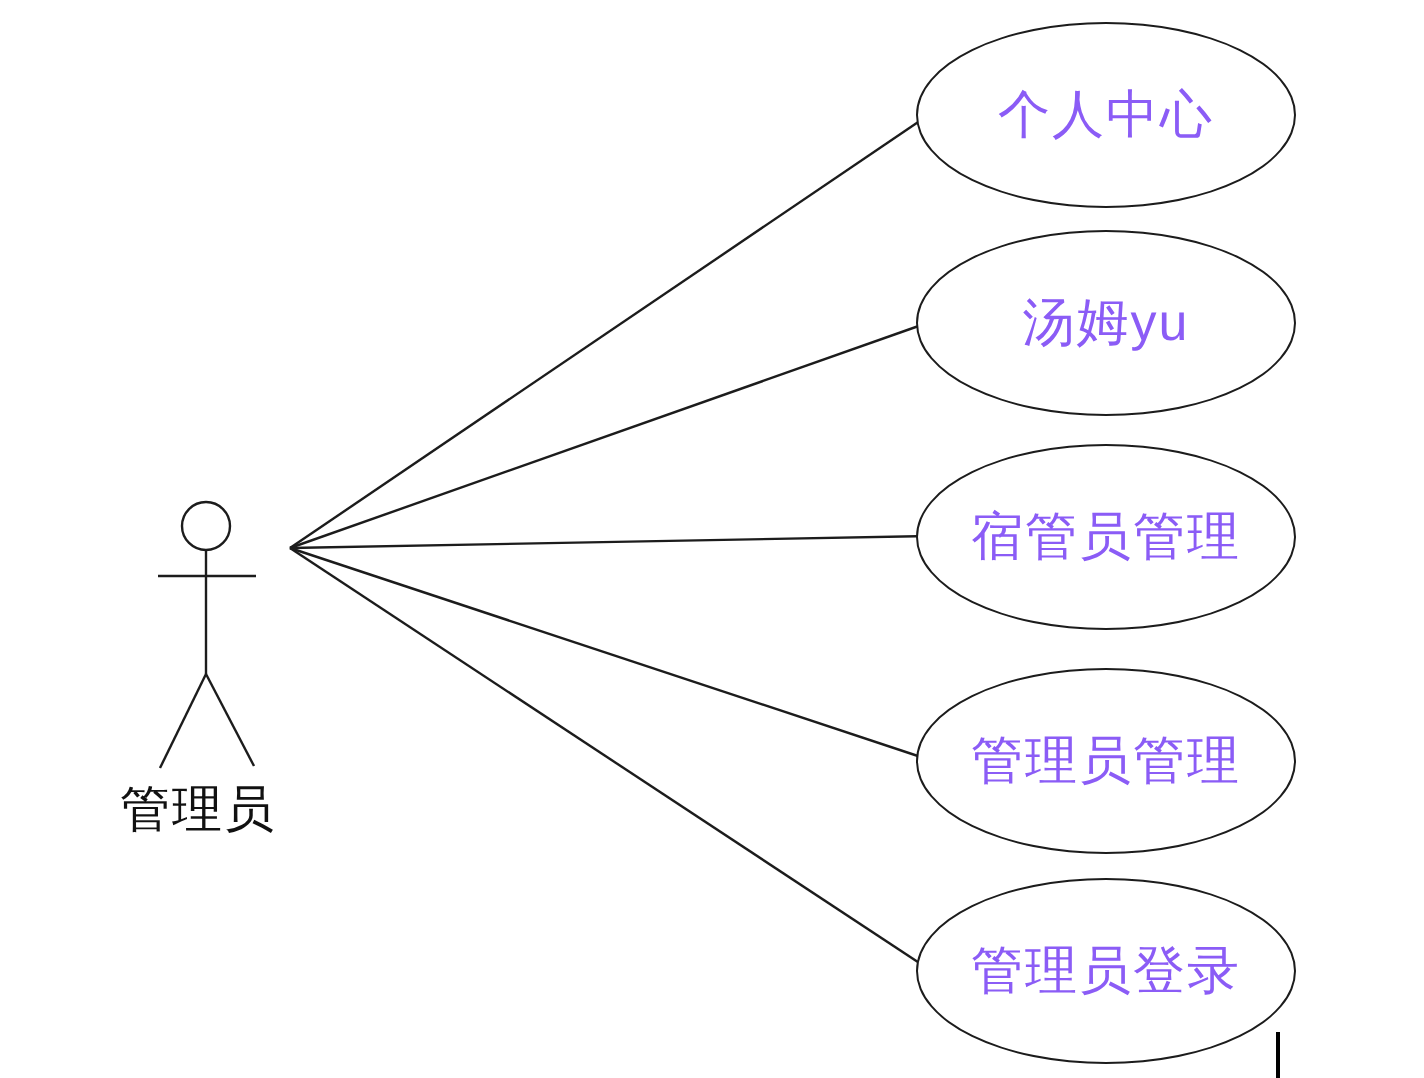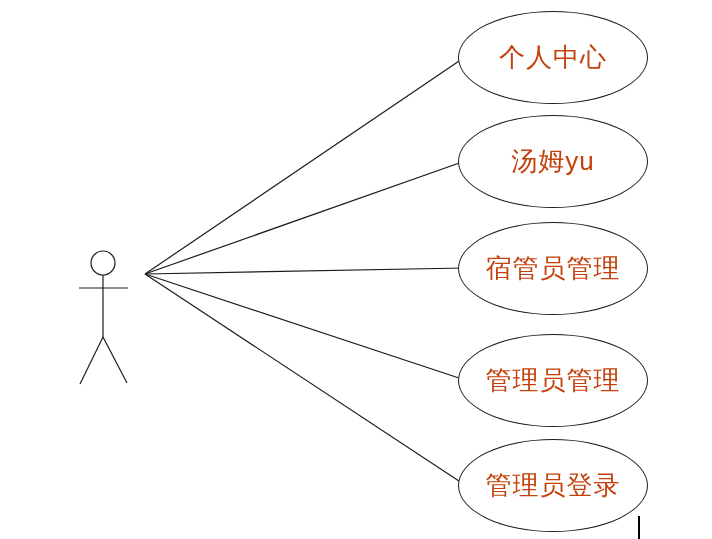--- a/index.html
+++ b/index.html
@@ -30,21 +30,21 @@
     border: 1.5px solid #1c1c1c;
     border-radius: 50%;
     background: #ffffff;
     display: flex;
     align-items: center;
     justify-content: center;
     box-sizing: border-box;
   }
   .usecase span {
     font-size: 26px;
-    color: #c2410c;
+    color: #8b5cf6;
     letter-spacing: 1px;
     white-space: nowrap;
   }
   .uc-1 { top: 11px; }
   .uc-2 { top: 115px; }
   .uc-3 { top: 222px; justify-content: center; }
   .uc-4 { top: 334px; }
   .uc-5 { top: 439px; }
   .actor-label {
     position: absolute;
@@ -104,16 +104,17 @@
   <div class="usecase uc-3">
     <span>宿管员管理</span>
   </div>
   <div class="usecase uc-5">
     <span>管理员登录</span>
   </div>
   <div class="usecase uc-4">
     <span>管理员管理</span>
   </div>
 
+  <div class="actor-label">管理员</div>
 
   <div class="text-cursor"></div>
 
 </div>
 
 </body></html>

